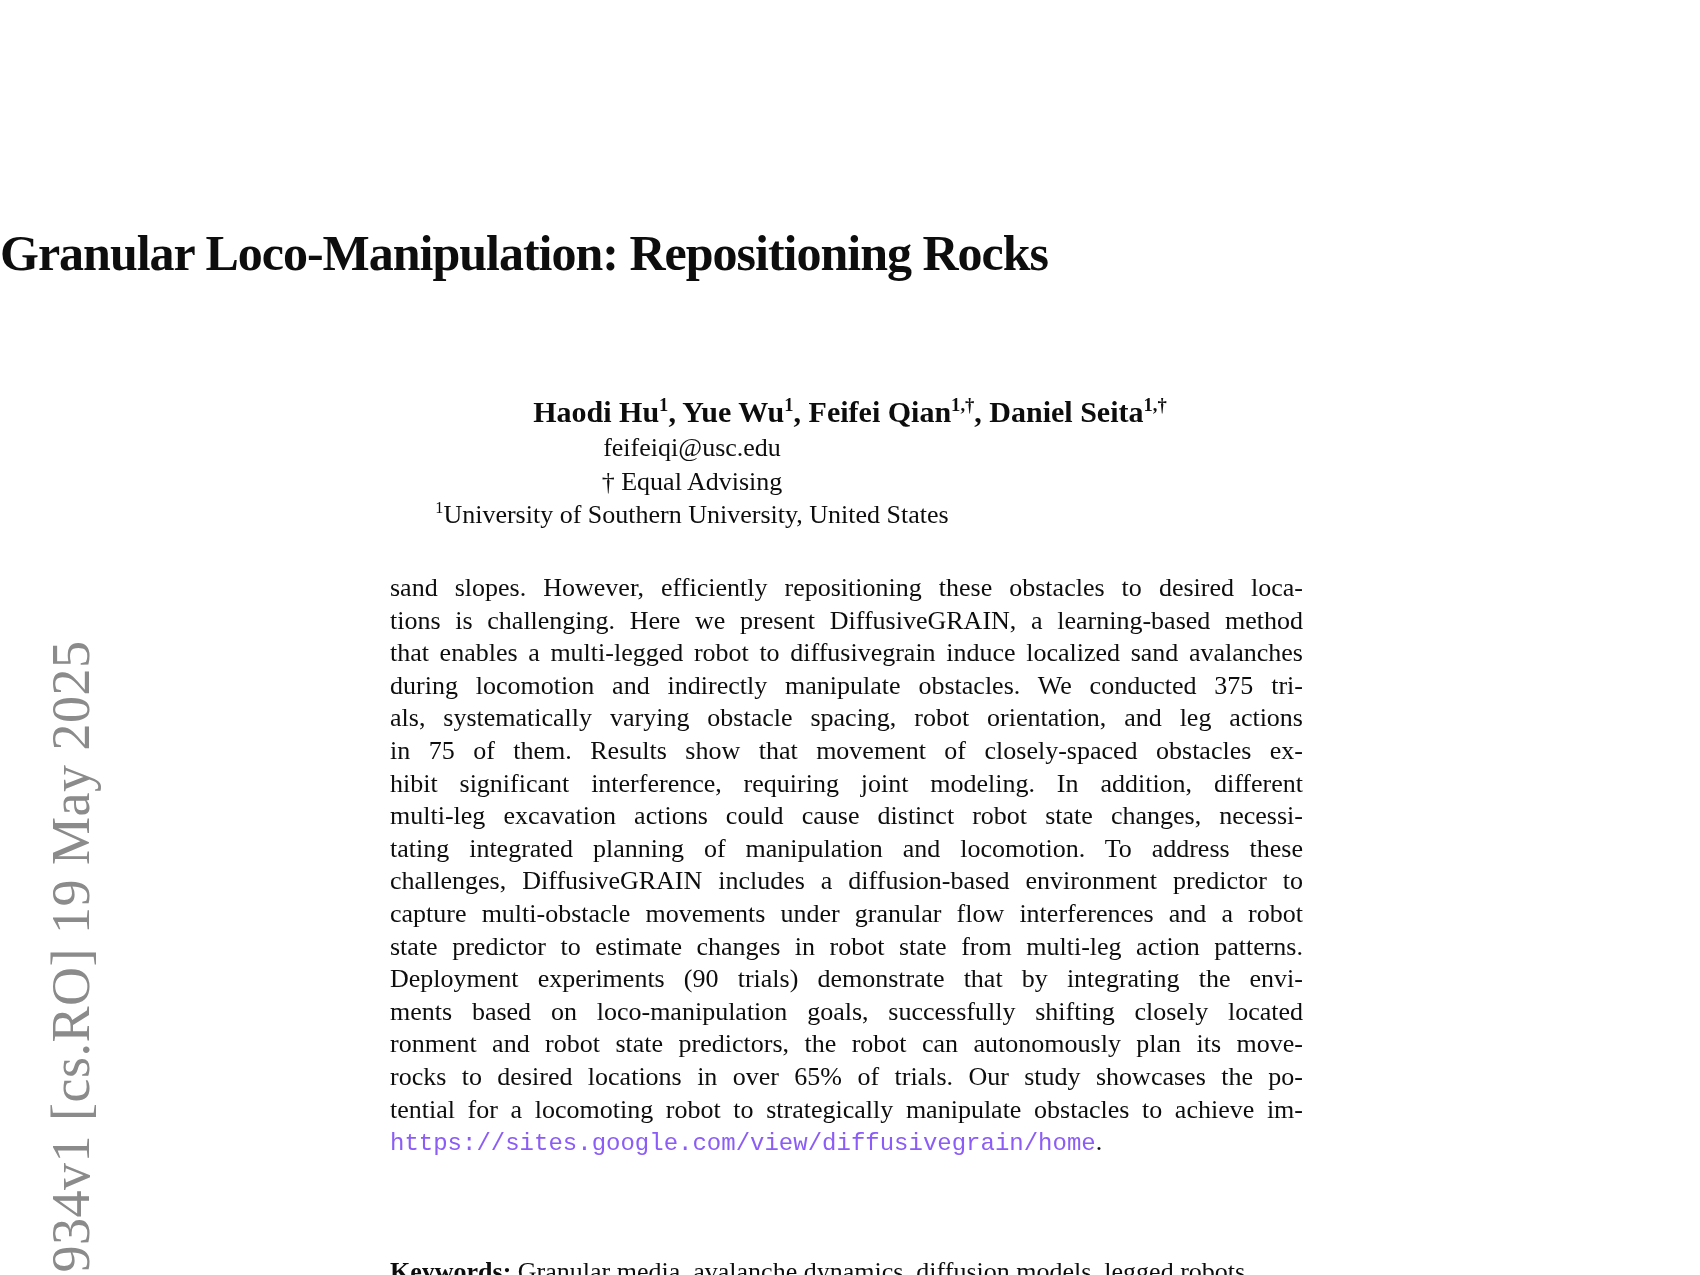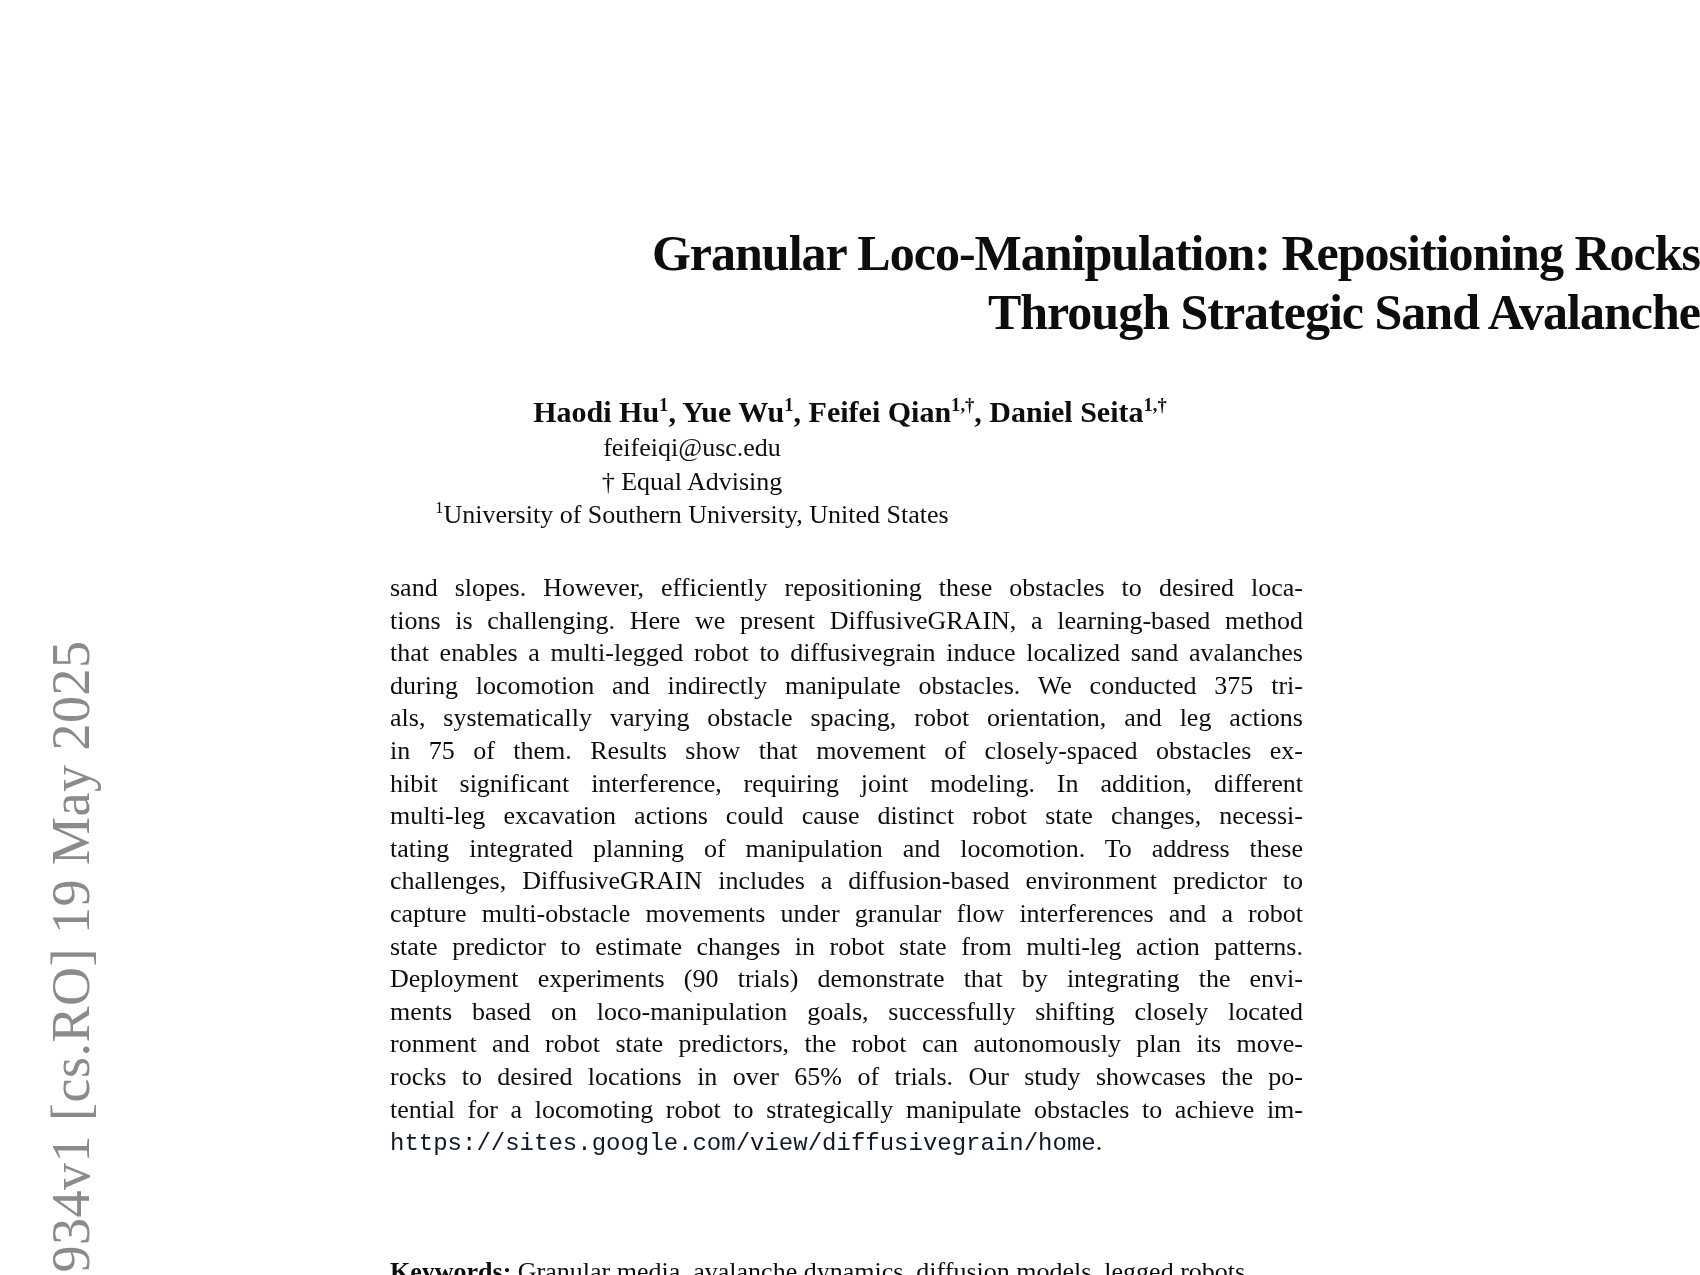--- a/index.html
+++ b/index.html
@@ -10,21 +10,21 @@
     color:#0d0d0d;
   }
   .watermark {
     position:absolute; left:40px; top:1300px;
     transform:rotate(-90deg); transform-origin:0 0;
     font-size:54px; color:#8b8b8b; white-space:nowrap;
     letter-spacing:0.5px;
   }
   .title {
     position:absolute; left:0; top:224px; width:1700px;
-    text-align:right; font-weight:bold; font-size:50px;
+    text-align:left; font-weight:bold; font-size:50px;
     line-height:59px; letter-spacing:-1px; white-space:nowrap;
   }
   .authors {
     position:absolute; left:0; top:395px; width:1700px;
     text-align:center; font-size:30px; font-weight:bold;
     white-space:nowrap;
   }
   .meta-line {
     position:absolute; left:0; width:1384px;
     text-align:center; font-size:26px; white-space:nowrap;
@@ -51,21 +51,20 @@
 </style>
 </head>
 <body>
 
 <div class="page">
 
   <div class="watermark" style="color: rgb(139, 139, 139);"><span>2</span><span>934v1 [cs.RO] 19 May 2025</span></div>
 
   <div class="title">
     <div>Granular Loco-Manipulation: Repositioning Rocks</div>
-    <div>Through Strategic Sand Avalanche</div>
   </div>
 
   <div class="authors"><span>Haodi Hu</span><sup>1</sup><span>, </span><span>Yue Wu</span><sup>1</sup><span>, </span><span>Feifei Qian</span><sup>1,†</sup><span>, </span><span>Daniel Seita</span><sup>1,†</sup></div>
 
   <div class="meta-line email-line">feifeiqi@usc.edu</div>
 
   <div class="meta-line advising-line"><span>†</span> <span>Equal Advising</span></div>
 
   <div class="meta-line affil-line"><sup>1</sup><span>University of Southern University, United States</span></div>
 
@@ -80,18 +79,18 @@
       <div class="abs-line">multi-leg excavation actions could cause distinct robot state changes, necessi-</div>
       <div class="abs-line">tating integrated planning of manipulation and locomotion. To address these</div>
       <div class="abs-line">challenges, DiffusiveGRAIN includes a diffusion-based environment predictor to</div>
       <div class="abs-line">capture multi-obstacle movements under granular flow interferences and a robot</div>
       <div class="abs-line">state predictor to estimate changes in robot state from multi-leg action patterns.</div>
       <div class="abs-line">Deployment experiments (90 trials) demonstrate that by integrating the envi-</div>
       <div class="abs-line">ments based on loco-manipulation goals, successfully shifting closely located</div>
       <div class="abs-line">ronment and robot state predictors, the robot can autonomously plan its move-</div>
       <div class="abs-line">rocks to desired locations in over 65% of trials. Our study showcases the po-</div>
       <div class="abs-line">tential for a locomoting robot to strategically manipulate obstacles to achieve im-</div>
-      <div class="url-line"><a class="url" href="#" style="color: #0f172a;">https://sites.google.com/view/diffusivegrain/home</a><span class="url-suffix">.</span></div>
+      <div class="url-line"><a class="url" href="#" style="color: #8b5cf6;">https://sites.google.com/view/diffusivegrain/home</a><span class="url-suffix">.</span></div>
   </div>
 
   <div class="keywords"><b>Keywords:</b><span> Granular media, avalanche dynamics, diffusion models, legged robots</span></div>
 
 </div>
 
 </body></html>

